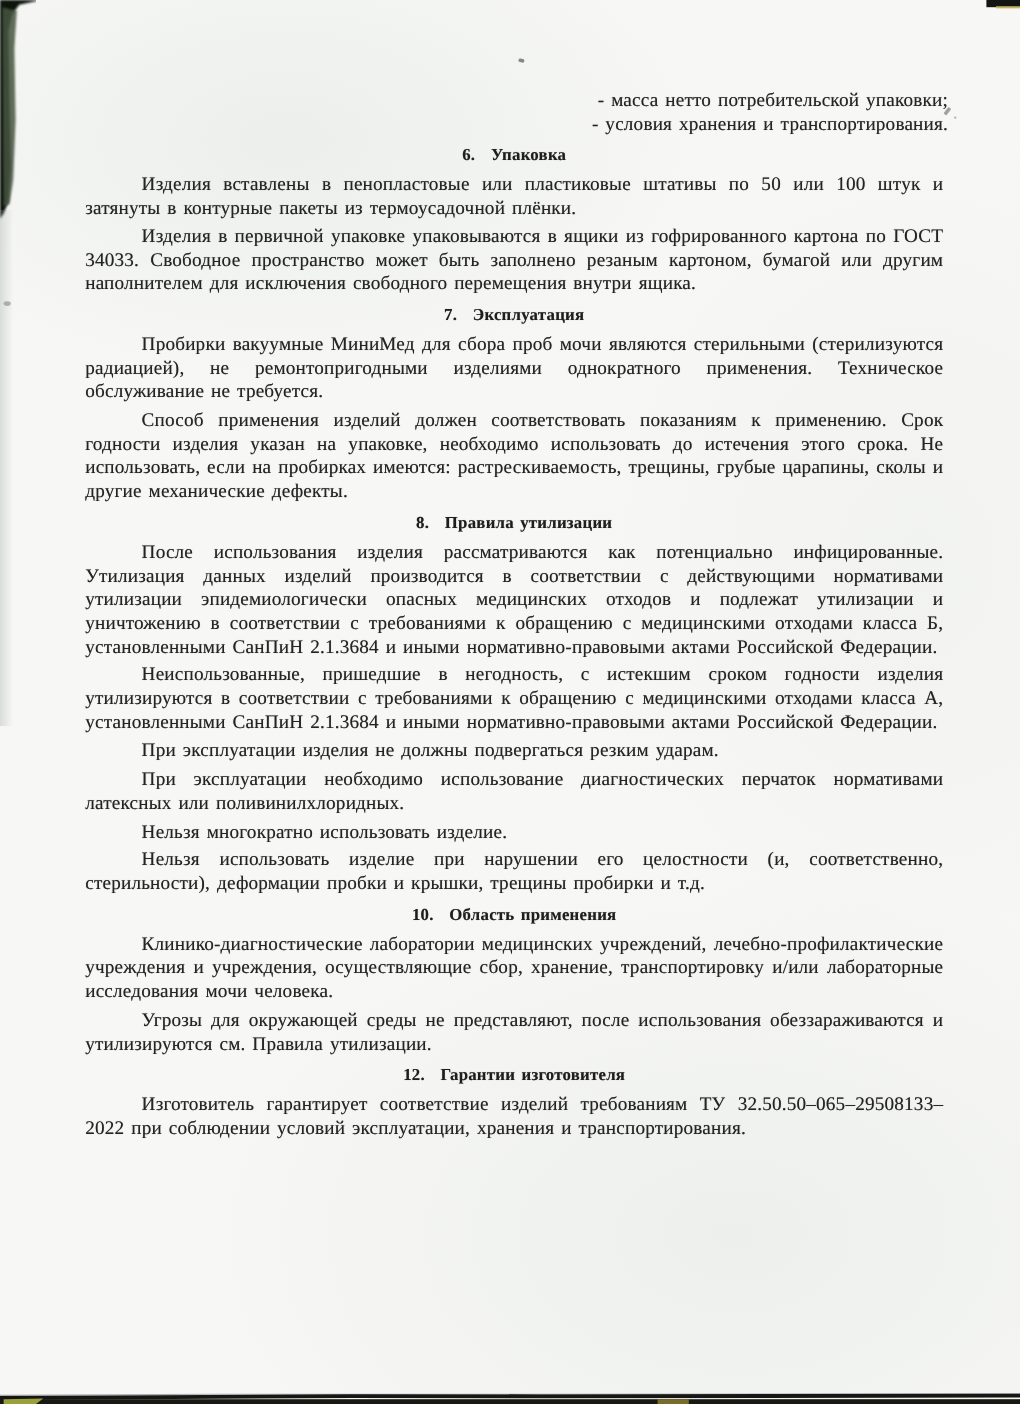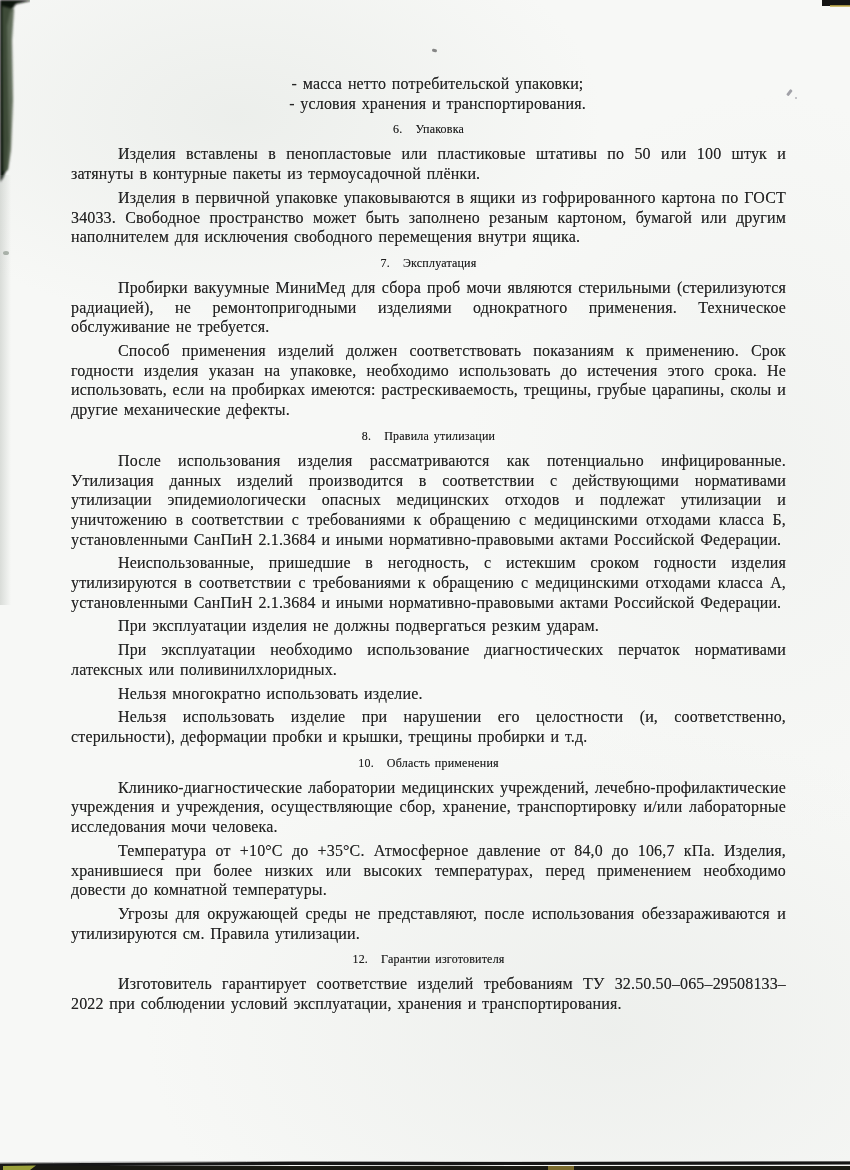--- a/index.html
+++ b/index.html
@@ -15,23 +15,23 @@
       radial-gradient(ellipse 650px 420px at 72% 88%, rgba(203,208,203,.22), transparent 72%),
       radial-gradient(ellipse 400px 500px at 90% 40%, rgba(225,228,225,.25), transparent 75%),
       #f7f8f6;
   }
   .textcol{
     position:absolute;left:67px;top:74px;width:723px;
     color:#242424;font-size:16px;line-height:19.7px;
     text-align:justify;letter-spacing:.15px;word-spacing:1.6px;
     text-shadow:0 0 .6px rgba(45,45,45,.55);
   }
-  .intro div{padding-left:18px;text-align:center;}
+  .intro div{padding-left:18px;text-align:right;}
   h2{
-    font-size:12px;font-weight:normal;text-align:center;
+    font-size:14px;font-weight:bold;text-align:center;
     margin:6px 0 3px;line-height:21px;letter-spacing:.2px;color:#1e1e1e;
   }
   h2 .num{margin-right:13px;}
   p{margin:4px;text-indent:47px;}
   
   .art-left{position:absolute;left:0;top:0;}
   .edge-shade{
     position:absolute;left:0;top:175px;width:11px;height:430px;
     background:linear-gradient(to right, rgba(148,156,148,.30), rgba(148,156,148,0));
   }
@@ -120,21 +120,20 @@
     </section>
 
     <section>
       <h2>
         <span class="num">10.</span><span>Область применения</span>
       </h2>
       <p>Клинико-диагностические лаборатории медицинских учреждений, лечебно-профилактические учреждения и учреждения, осуществляющие сбор, хранение, транспортировку и/или лабораторные исследования мочи человека.</p>
     </section>
 
     <section>
-      <p>Температура от +10°С до +35°С. Атмосферное давление от 84,0 до 106,7 кПа. Изделия, хранившиеся при более низких или высоких температурах, перед применением необходимо довести до комнатной температуры.</p>
       <p>Угрозы для окружающей среды не представляют, после использования обеззараживаются и утилизируются см. Правила утилизации.</p>
     </section>
 
     <section>
       <h2>
         <span class="num">12.</span><span>Гарантии изготовителя</span>
       </h2>
       <p>Изготовитель гарантирует соответствие изделий требованиям ТУ 32.50.50–065–29508133–2022 при соблюдении условий эксплуатации, хранения и транспортирования.</p>
     </section>
 

